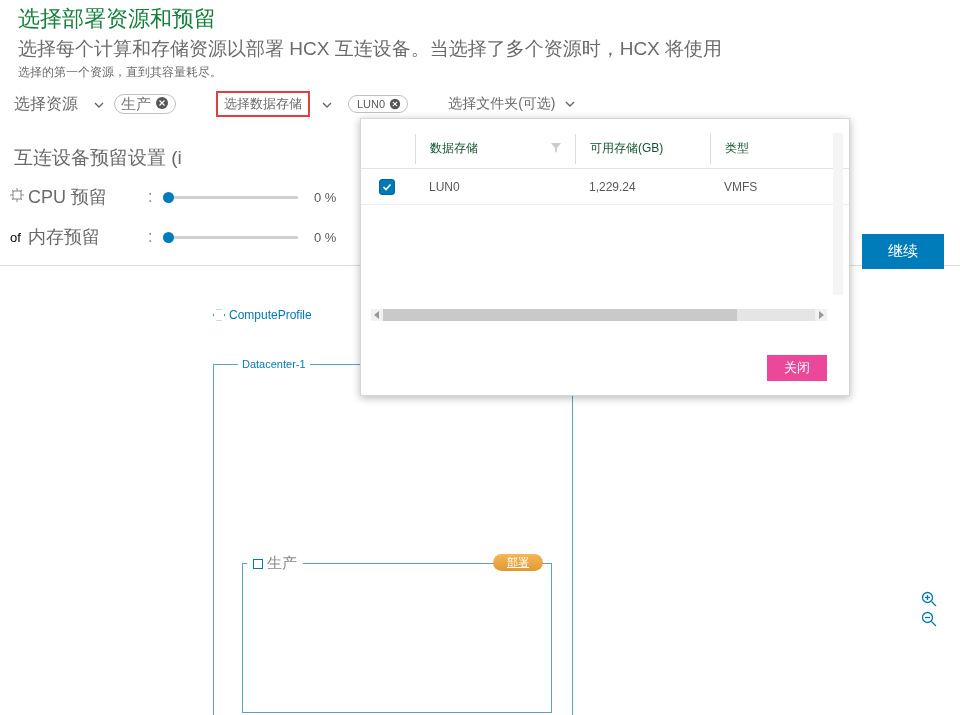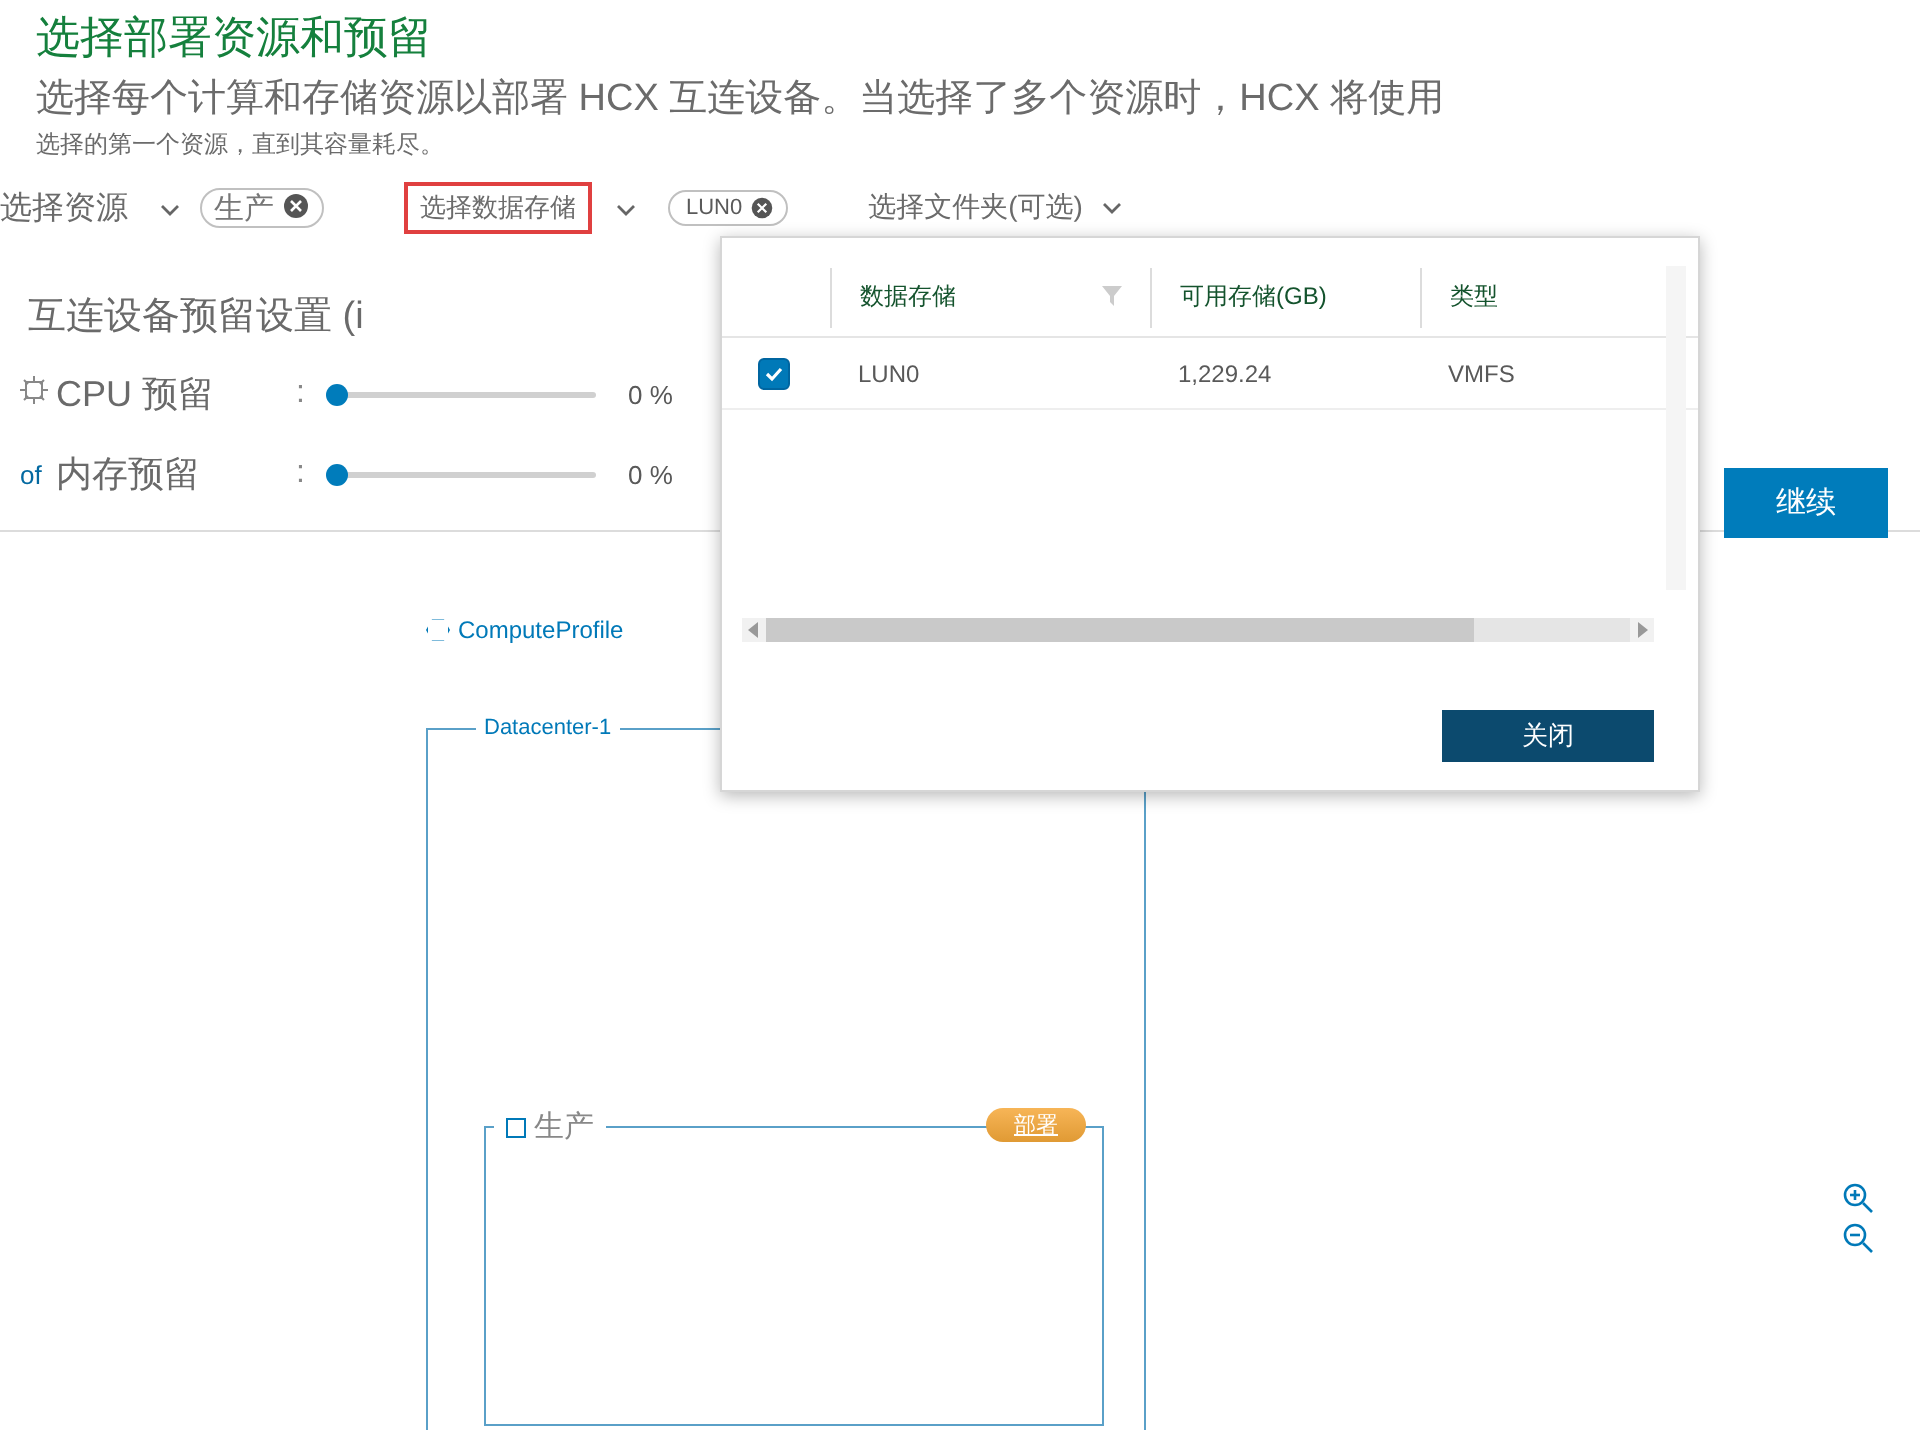--- a/index.html
+++ b/index.html
@@ -12,21 +12,21 @@
     height: 715px;
     overflow: hidden;
   }
   .page { position: relative; width: 960px; height: 715px; }
 
   h1 { font-size: 22px; font-weight: 400; margin: 4px 0 2px 18px; color: #15803d;}
   .desc { font-size: 19px; margin: 0 0 2px 18px; color: #6b6b6b; }
   .desc-small { font-size: 12px; margin: 0 0 10px 18px; color: #6b6b6b; }
 
   
-  .selrow { display: flex; align-items: center; gap: 16px; font-size: 14px; color: #6b6b6b; position: relative; }
+  .selrow { display: flex; align-items: center; margin-left: 14px; gap: 16px; font-size: 14px; color: #6b6b6b; position: relative; }
   .sel-label { font-size: 16px; display:flex; align-items:center; }
   .chev { display:inline-block; width:10px; text-align:center; }
   .chev svg { vertical-align: middle; }
   .chip {
     display: inline-flex; align-items: center;
     border: 1px solid #c0c0c0; border-radius: 10px;
     padding: 1px 6px 1px 8px; font-size: 11px; color: #5a5a5a;
     background: #fff; height: 18px;
   }
   .chip .x { margin-left: 4px; display:flex; align-items:center; }
@@ -148,22 +148,22 @@
   .dd-hscroll {
     position:absolute; left:10px; right:22px; bottom:18px; height:12px;
     background:#f1f1f1;
     display:flex; align-items:center;
   }
   .dd-hscroll .arrow { width:12px; height:12px; color:#999; display:flex; align-items:center; justify-content:center;}
   .dd-hscroll .track { flex:1; height:12px; background:#e5e5e5; position:relative; }
   .dd-hscroll .thumb { position:absolute; left:0; top:0; height:12px; width:82%; background:#c9c9c9; }
   .dd-close {
     position:absolute; right:22px; bottom:14px;
-    background:#0c4a6e; color:#fff; border:none;
-    padding:4px 40px; font-size:13px;text-align:center;
+    background:#ec4899; color:#fff; border:none;
+    padding:4px 17px; font-size:13px;text-align:center;
   }
 </style>
 </head>
 <body>
 
 <div class="page">
 
   <h1>选择部署资源和预留</h1>
   <p class="desc">选择每个计算和存储资源以部署 HCX 互连设备。当选择了多个资源时，HCX 将使用</p>
   <p class="desc-small">选择的第一个资源，直到其容量耗尽。</p>
@@ -227,21 +227,21 @@
           </svg>
       </span>
       <span class="sl-label">CPU 预留</span>
       <span class="colon">:</span>
       <div class="slider-track">
         <div class="slider-thumb"></div>
       </div>
       <span class="sl-val">0 %</span>
     </div>
     <div class="slider-row">
-      <span class="sl-icon" style="font-size:13px;color:#0369a1;">of</span>
+      <span class="sl-icon" style="font-size:13px;color:#000000;">of</span>
       <span class="sl-label">内存预留</span>
       <span class="colon">:</span>
       <div class="slider-track">
         <div class="slider-thumb"></div>
       </div>
       <span class="sl-val">0 %</span>
     </div>
   </div>
 
   <hr class="sep">

